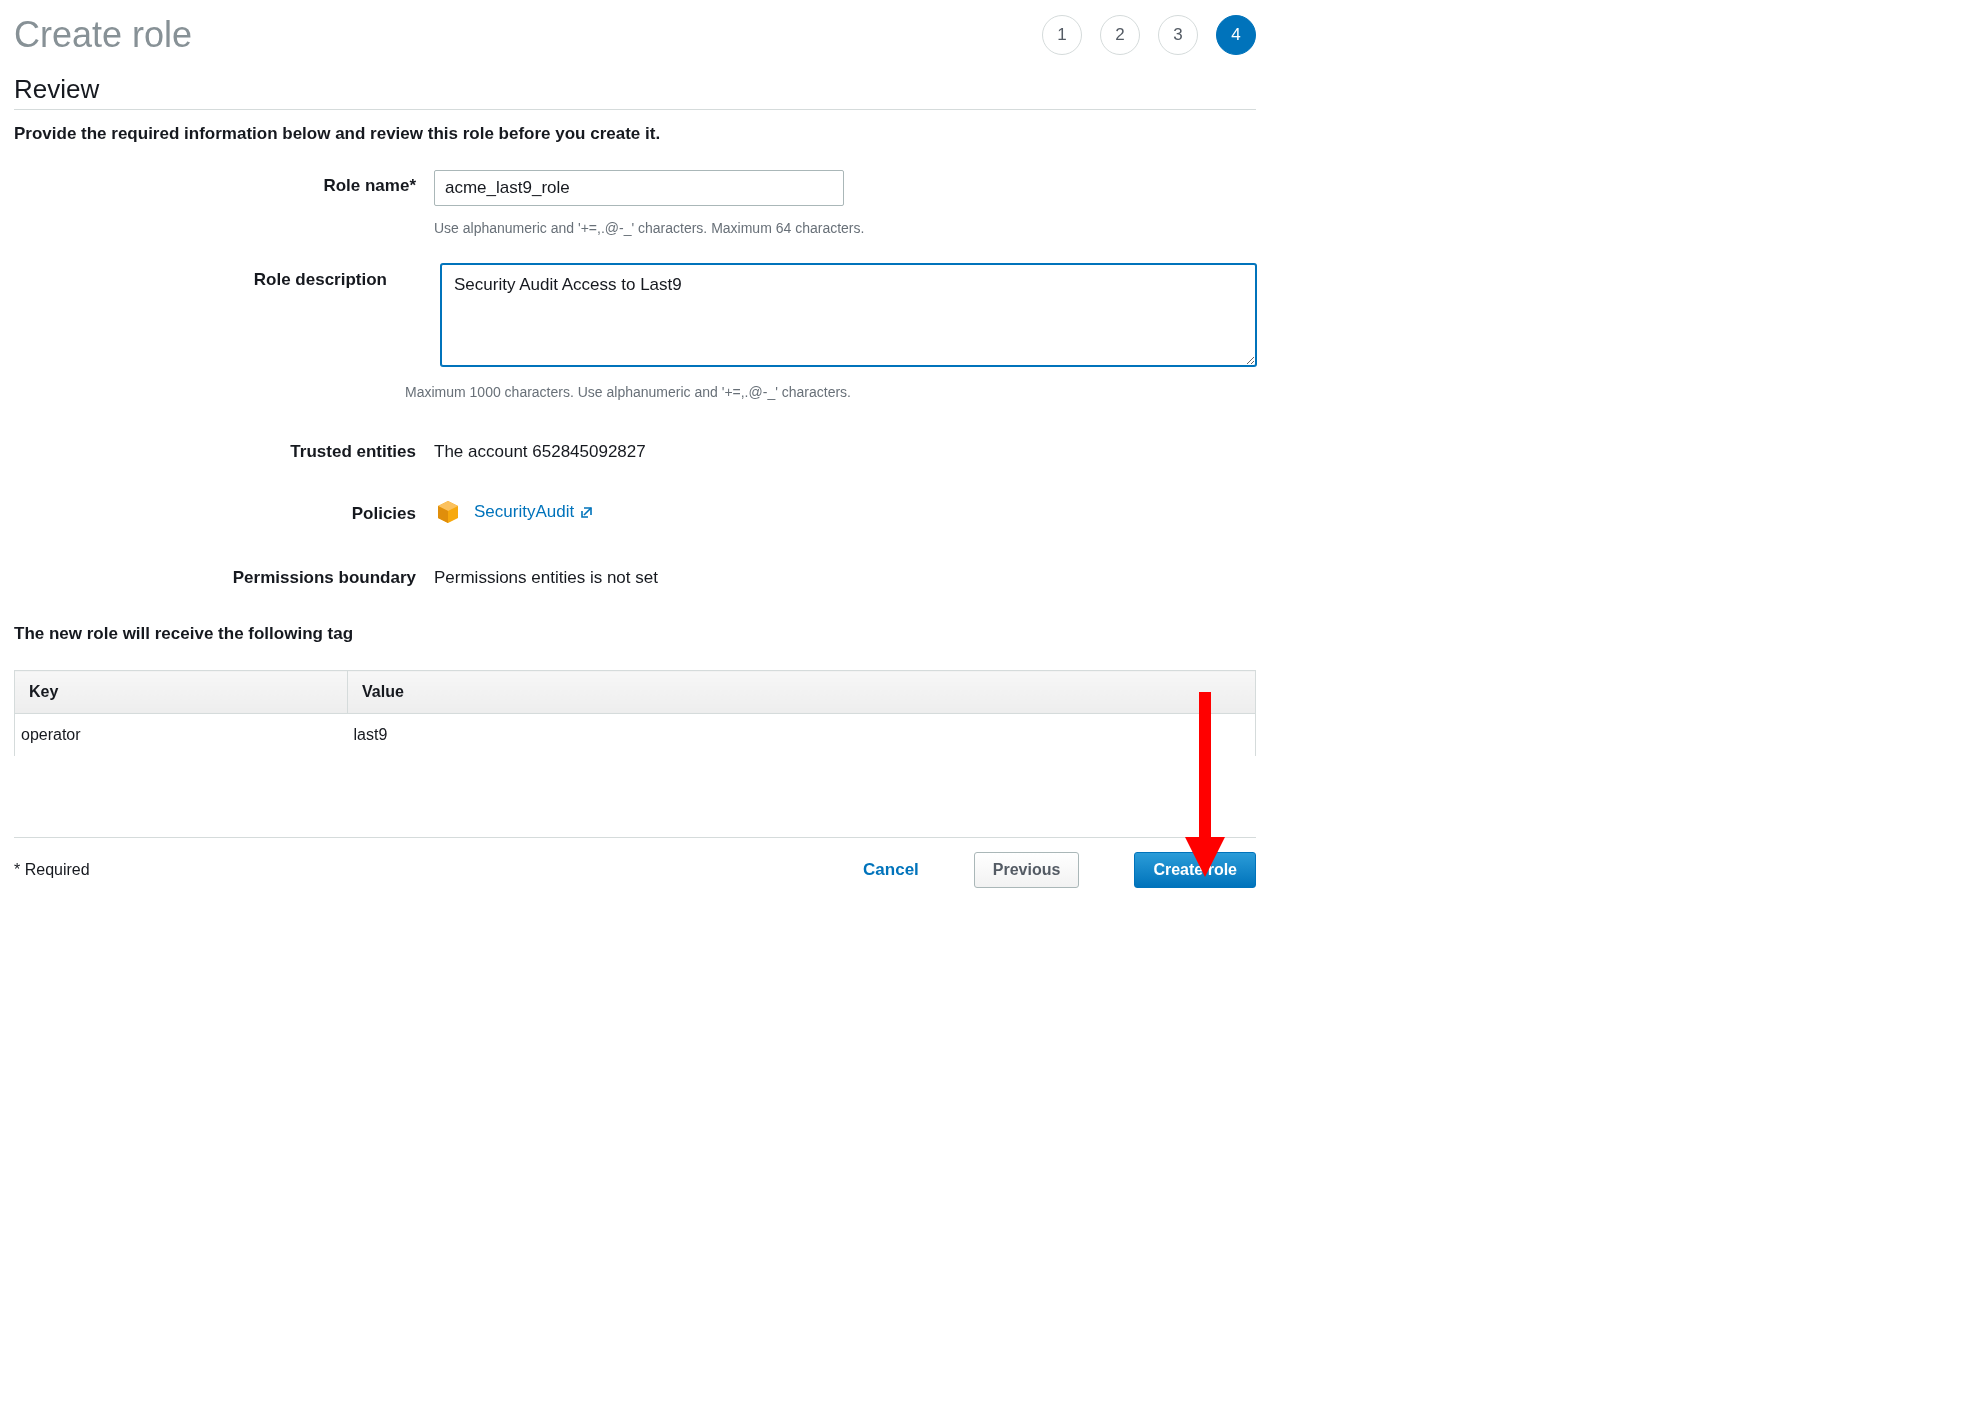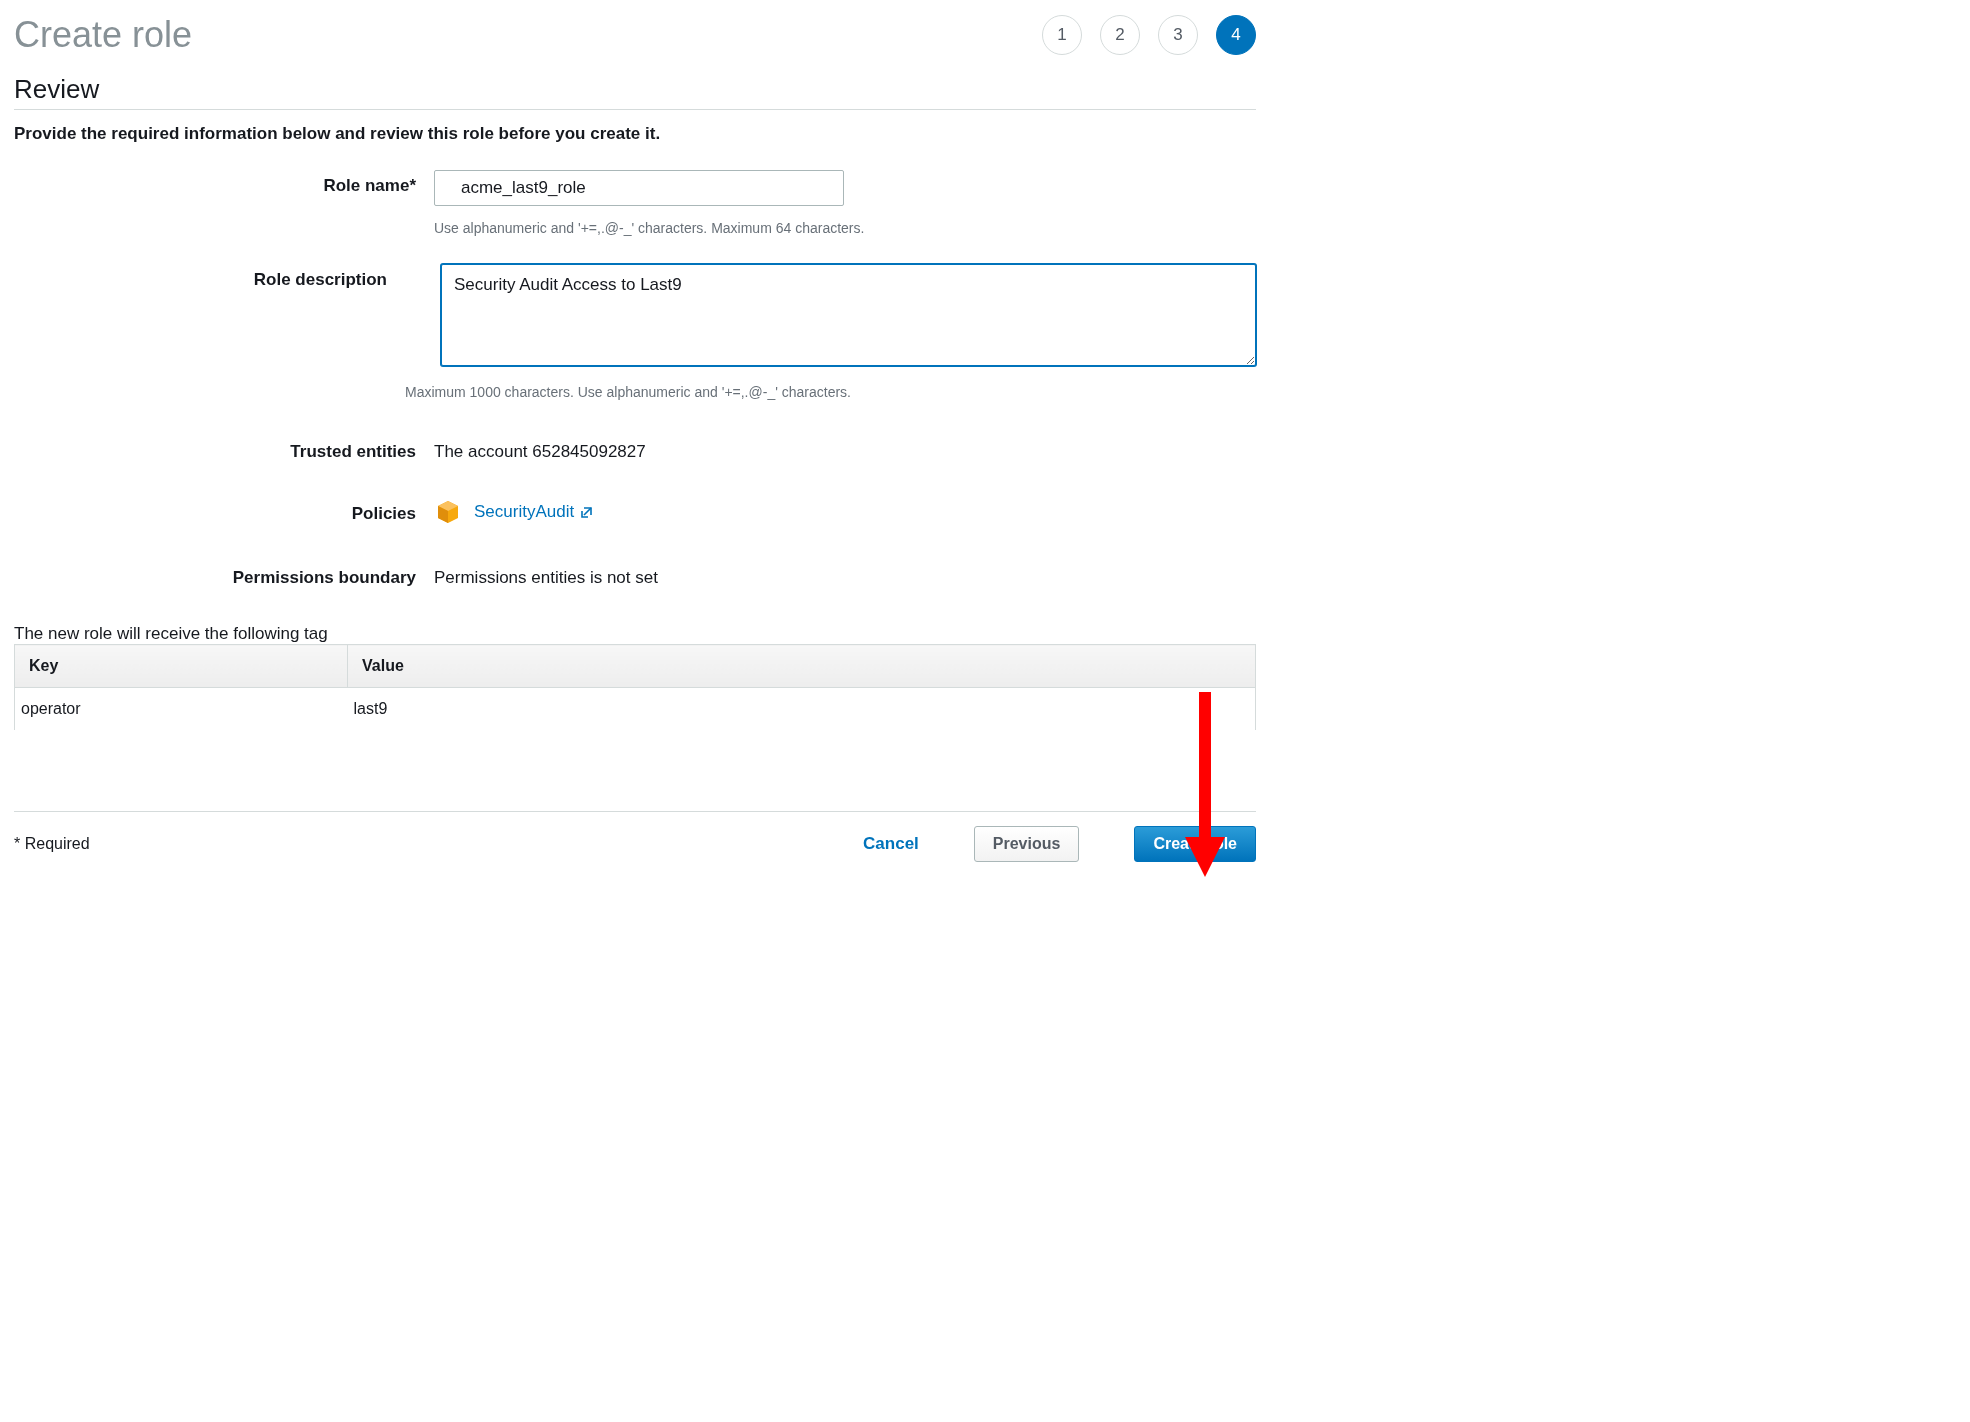--- a/index.html
+++ b/index.html
@@ -88,21 +88,21 @@
       padding-top: 6px;
     }
     
     .form-field {
       flex: 1;
     }
     
     .text-input {
       width: 410px;
       height: 36px;
-      padding: 6px 26px;
+      padding: 6px 10px;
       border: 1px solid #aab7b8;
       border-radius: 2px;
       font-size: 17px;
       color: #16191f;
       font-family: inherit;
     }
     
     .textarea-input {
       width: 815px;
       height: 102px;
@@ -153,22 +153,23 @@
       gap: 6px;
     }
     
     .external-icon {
       display: inline-flex;
     }
     
     .tag-heading {
       font-size: 17px;
       color: #16191f;
-      margin-bottom: 0;
+      margin-bottom: 26px;
       margin-top: 26px;
+      font-weight: bold;
     }
     
     .tag-table {
       width: 100%;
       border-collapse: collapse;
       border: 1px solid #d5dbdb;
     }
     
     .tag-table th {
       background: linear-gradient(to bottom, #f7f7f7, #ededed);

